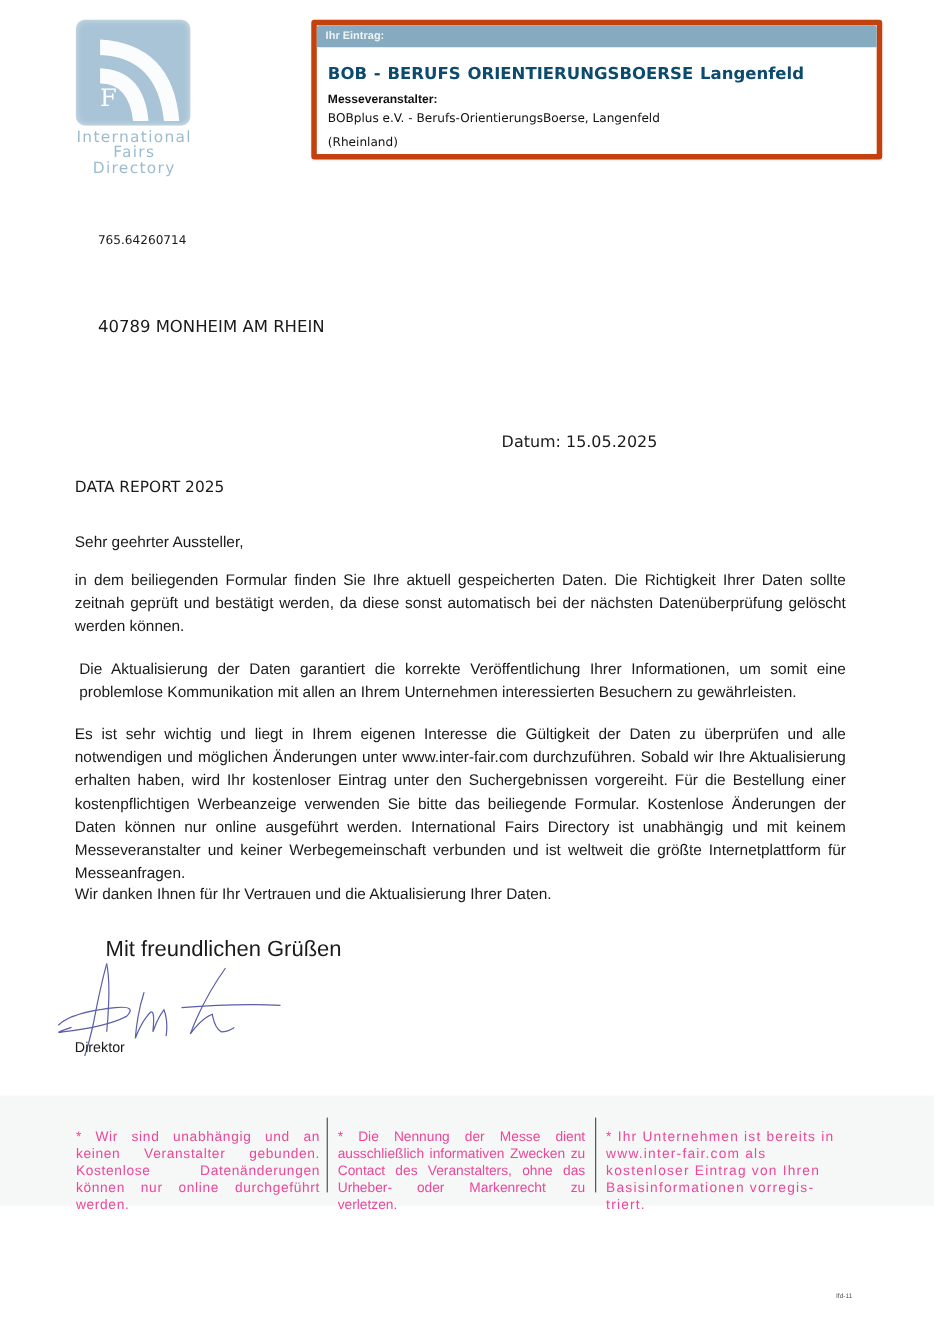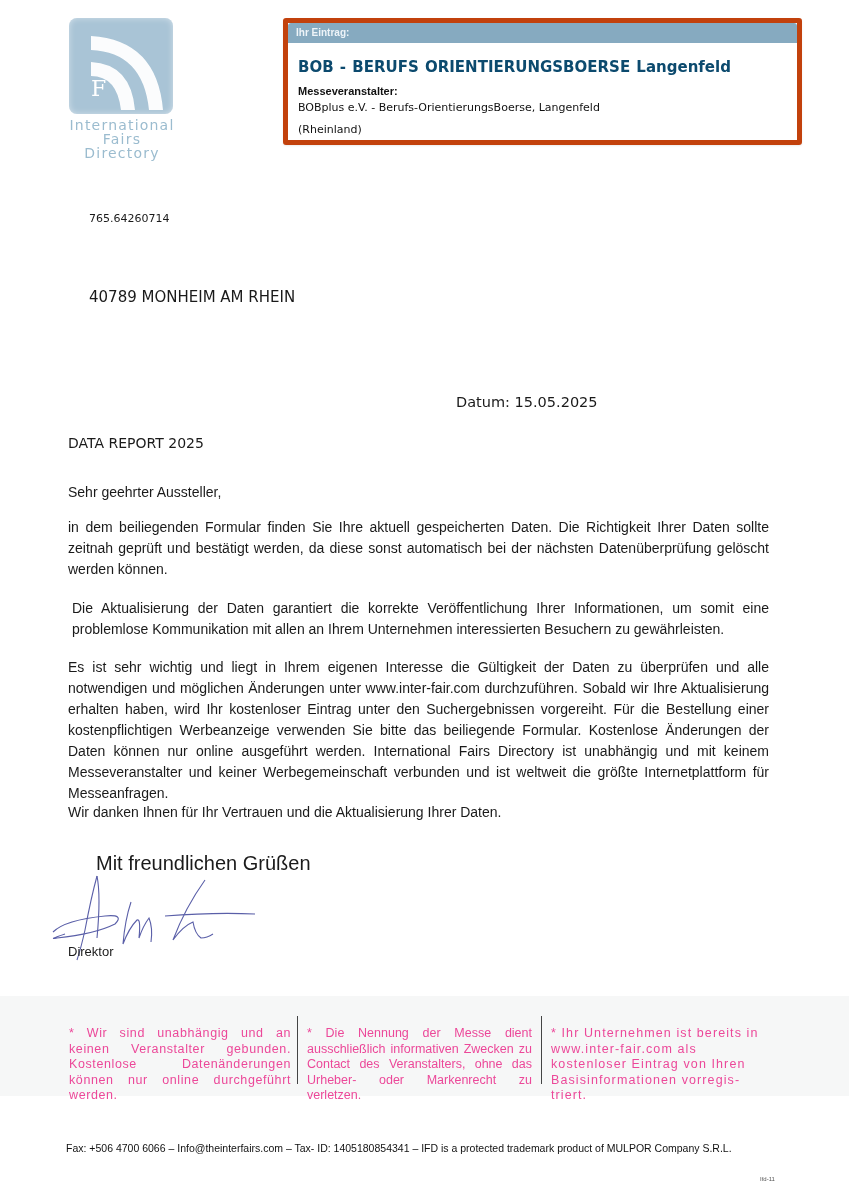--- a/index.html
+++ b/index.html
@@ -101,15 +101,14 @@
 <div class="title-role">Direktor</div>
 
 <div class="notes-band"></div>
 <div class="note note1">* Wir sind unabhängig und an keinen Veranstalter gebunden. Kostenlose Datenänderungen können nur online durchgeführt werden.</div>
 <div class="divider" style="left:297px;"></div>
 <div class="note note2">*   Die Nennung der Messe dient ausschließlich informativen Zwecken zu Contact des Veranstalters, ohne das Urheber- oder Markenrecht zu verletzen.</div>
 <div class="divider" style="left:541px;"></div>
 <div class="note note3">* Ihr Unternehmen ist bereits in www.inter-fair.com als kostenloser Eintrag von Ihren Basisinformationen vorregis-triert.</div>
 
 <div class="contact">
-  <div>Fax: +506 4700 6066 – Info@theinterfairs.com  – Tax- ID: 1405180854341 – IFD is a protected trademark product of MULPOR Company S.R.L.</div>
 </div>
 <div class="code">Ifd-11</div>
 
 </body></html>

